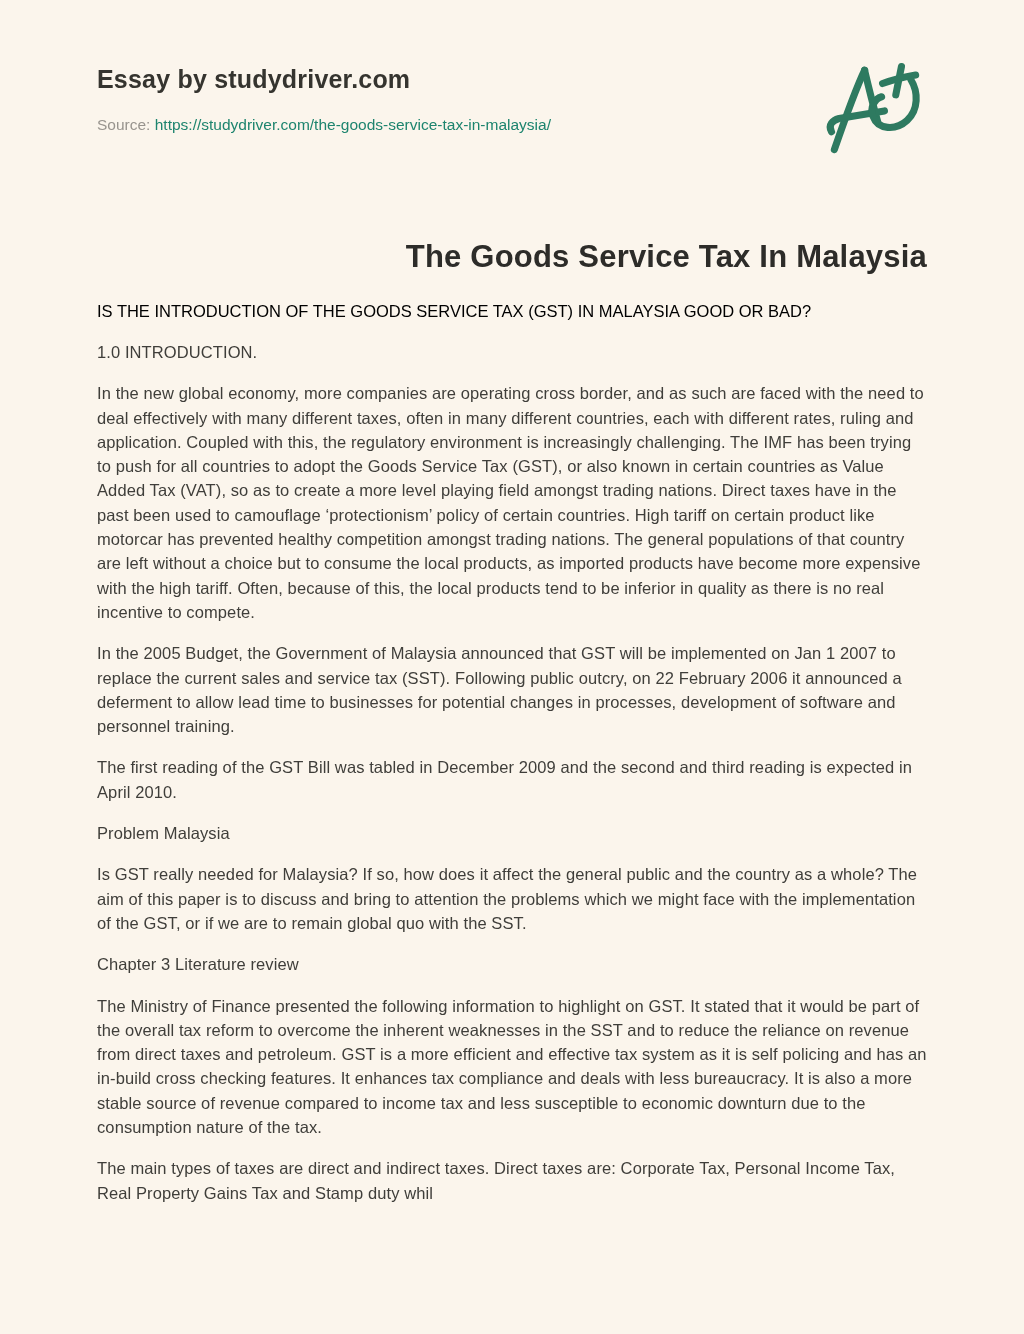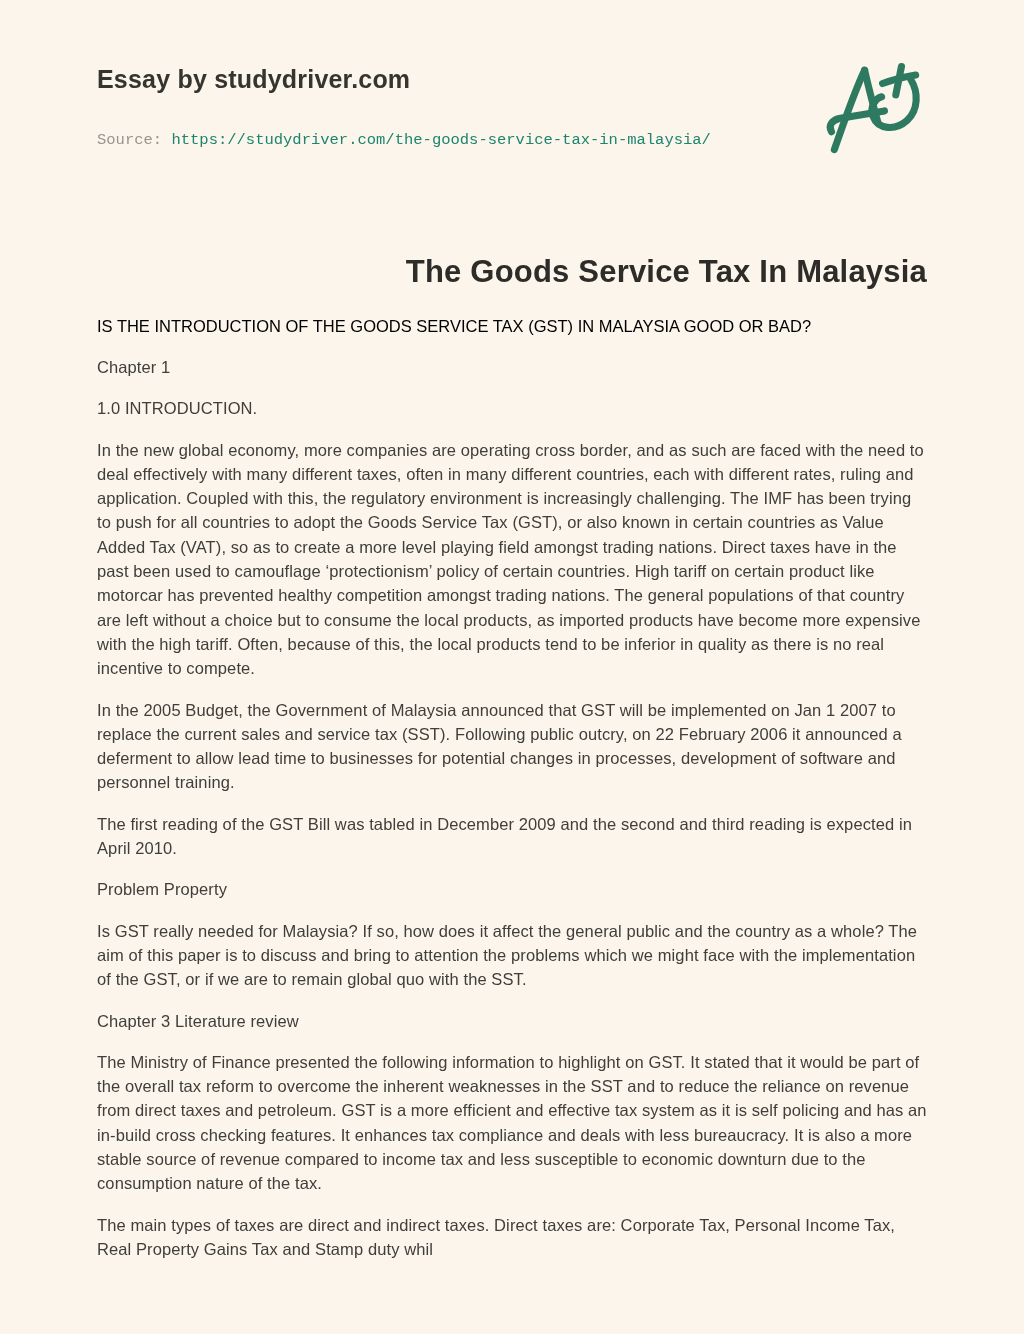--- a/index.html
+++ b/index.html
@@ -25,24 +25,23 @@
     padding-top: 64px;
   }
   .site-title {
     font-size: 25px;
     font-weight: 700;
     color: #35342f;
     letter-spacing: 0.2px;
     line-height: 30px;
   }
   .source-line {
-    margin-top: 36px;
+    margin-top: 21px;
     font-size: 15.5px;
     line-height: 20px;
-    font-family: Liberation Mono, monospace;
   }
   .source-label { color: #98948e; }
   .source-link {
     color: #1d846e;
     text-decoration: none;
   }
 
   .logo {
     position: absolute;
     top: 58px;
@@ -105,26 +104,25 @@
 
           <path d="M93,23 C101,36 101,55 89,66 C77,77 58,76 53,62 C49,52 55,43 62,41"></path>
         </svg>
       </div>
     </header>
 
     <main>
       <h2 class="article-title">The Goods Service Tax In Malaysia</h2>
       <p class="article-subtitle">IS THE INTRODUCTION OF THE GOODS SERVICE TAX (GST) IN MALAYSIA GOOD OR BAD?</p>
       <div class="article-body" id="paragraphs">
-          <p>Chapter 1</p>
           <p>1.0 INTRODUCTION.</p>
           <p>In the new global economy, more companies are operating cross border, and as such are faced with the need to deal effectively with many different taxes, often in many different countries, each with different rates, ruling and application. Coupled with this, the regulatory environment is increasingly challenging. The IMF has been trying to push for all countries to adopt the Goods Service Tax (GST), or also known in certain countries as Value Added Tax (VAT), so as to create a more level playing field amongst trading nations. Direct taxes have in the past been used to camouflage ‘protectionism’ policy of certain countries. High tariff on certain product like motorcar has prevented healthy competition amongst trading nations. The general populations of that country are left without a choice but to consume the local products, as imported products have become more expensive with the high tariff. Often, because of this, the local products tend to be inferior in quality as there is no real incentive to compete.</p>
           <p>In the 2005 Budget, the Government of Malaysia announced that GST will be implemented on Jan 1 2007 to replace the current sales and service tax (SST). Following public outcry, on 22 February 2006 it announced a deferment to allow lead time to businesses for potential changes in processes, development of software and personnel training.</p>
           <p>The first reading of the GST Bill was tabled in December 2009 and the second and third reading is expected in April 2010.</p>
-          <p>Problem Property</p>
+          <p>Problem Malaysia</p>
           <p>Is GST really needed for Malaysia? If so, how does it affect the general public and the country as a whole? The aim of this paper is to discuss and bring to attention the problems which we might face with the implementation of the GST, or if we are to remain global quo with the SST.</p>
           <p>Chapter 3 Literature review</p>
           <p>The Ministry of Finance presented the following information to highlight on GST. It stated that it would be part of the overall tax reform to overcome the inherent weaknesses in the SST and to reduce the reliance on revenue from direct taxes and petroleum. GST is a more efficient and effective tax system as it is self policing and has an in-build cross checking features. It enhances tax compliance and deals with less bureaucracy. It is also a more stable source of revenue compared to income tax and less susceptible to economic downturn due to the consumption nature of the tax.</p>
           <p>The main types of taxes are direct and indirect taxes. Direct taxes are: Corporate Tax, Personal Income Tax, Real Property Gains Tax and Stamp duty whil</p>
         </div>
     </main>
 
   </div>
 </div>
 

